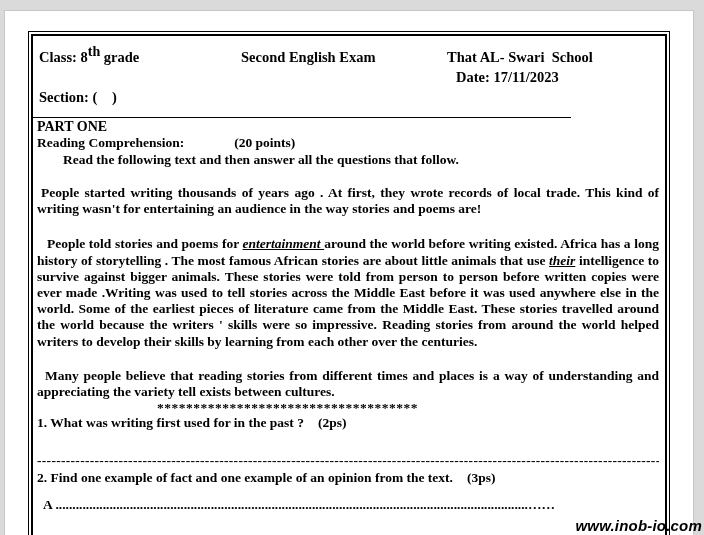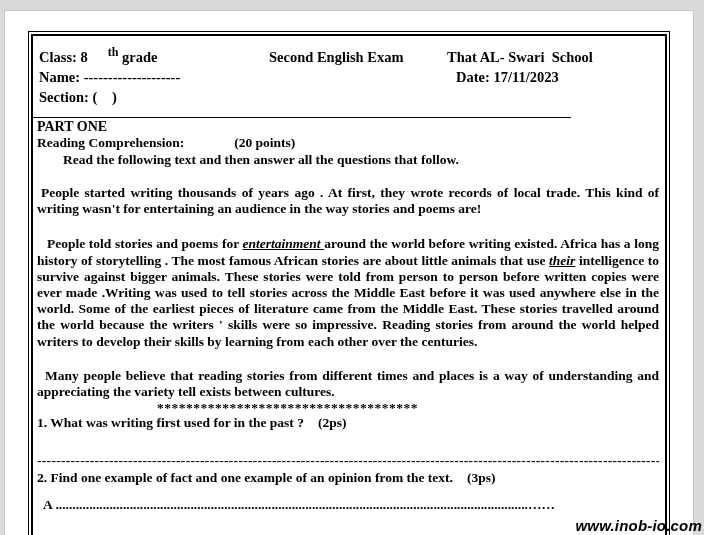--- a/index.html
+++ b/index.html
@@ -8,24 +8,24 @@
   .page{position:absolute;left:4px;top:10px;width:688px;height:525px;background:#ffffff;
         border:1px solid #c6c6c6;border-bottom:none;overflow:hidden;}
   .doc-outer{position:absolute;left:23px;top:20px;width:640px;height:540px;border:1px solid #000;}
   .doc-inner{margin:2px;border:2px solid #000;height:100%;box-sizing:border-box;}
   .content{padding:11px 6px 0 4px;font-size:13.5px;font-weight:700;line-height:16.2px;}
   .pre{white-space:pre-wrap;text-align:center;}
 
   
   .h-row{position:relative;height:20px;font-size:14.5px;line-height:20px;}
   .h-left{position:absolute;left:2px;top:0;}
-  .h-mid{position:absolute;left:232px;top:0;}
+  .h-mid{position:absolute;left:204px;top:0;}
   .h-right{position:absolute;left:410px;top:0;}
   .h-date{position:absolute;left:419px;top:0;}
-  sup{font-size:12px;vertical-align:super;line-height:0;margin-left:20px;}
+  sup{font-size:14px;vertical-align:super;line-height:0;}
 
   .rule{margin:10px 0 0 -4px;width:538px;border-top:1.6px solid #000;height:0;}
 
   .part-title{font-size:14px;line-height:17px;}
   .rc-line{line-height:16.5px;}
   .rc-points{margin-left:50px;}
   .instruction{padding-left:26px;line-height:16.5px;}
 
   .para{margin:0;text-align:justify;}
   .p1{margin-top:17px;text-indent:4px;}
@@ -55,21 +55,20 @@
       <div class="doc-inner">
         <div class="content">
 
           <div class="h-row">
             <span class="h-left"><span>Class: 8</span><sup>th</sup><span class="pre"> grade</span></span>
             <span class="h-mid">Second English Exam</span>
             <span class="h-right pre">That AL- Swari  School</span>
           </div>
 
           <div class="h-row">
-            <span class="h-left">Name: --------------------</span>
             <span class="h-date">Date: 17/11/2023</span>
           </div>
 
           <div class="h-row">
             <span class="h-left pre">Section: (    )</span>
           </div>
 
           <div class="rule"></div>
 
           <div class="part-title">PART ONE</div>

